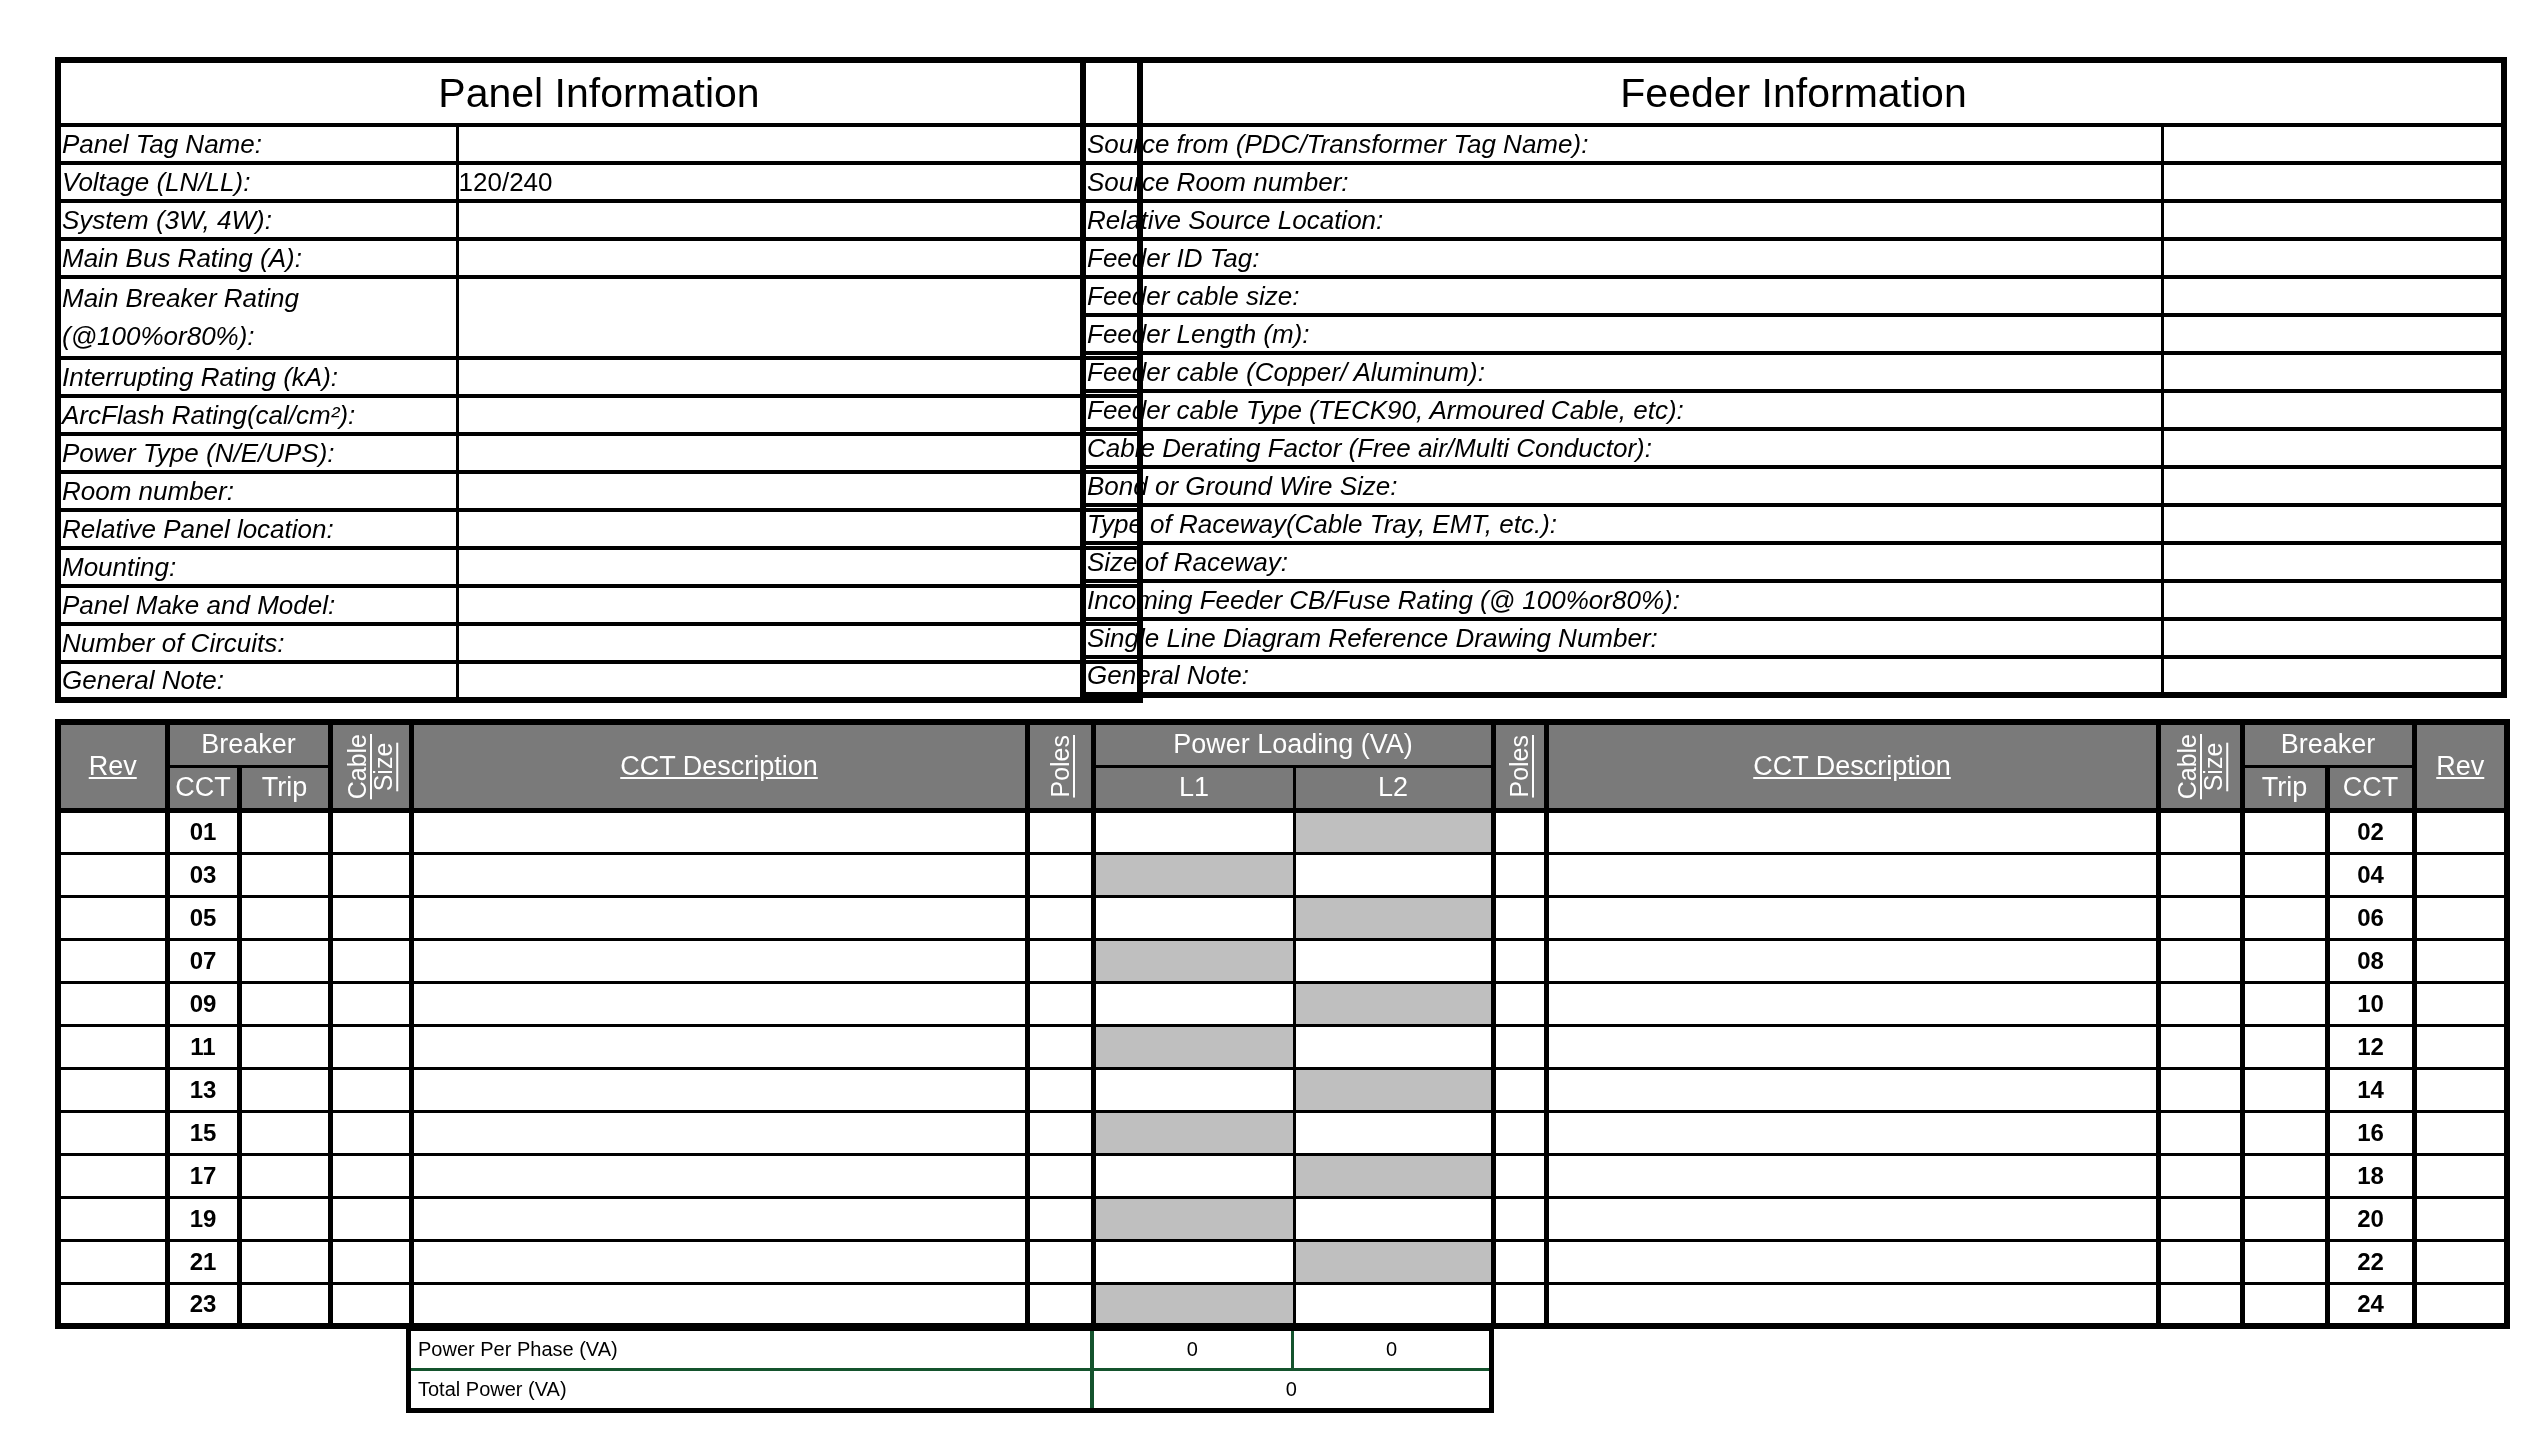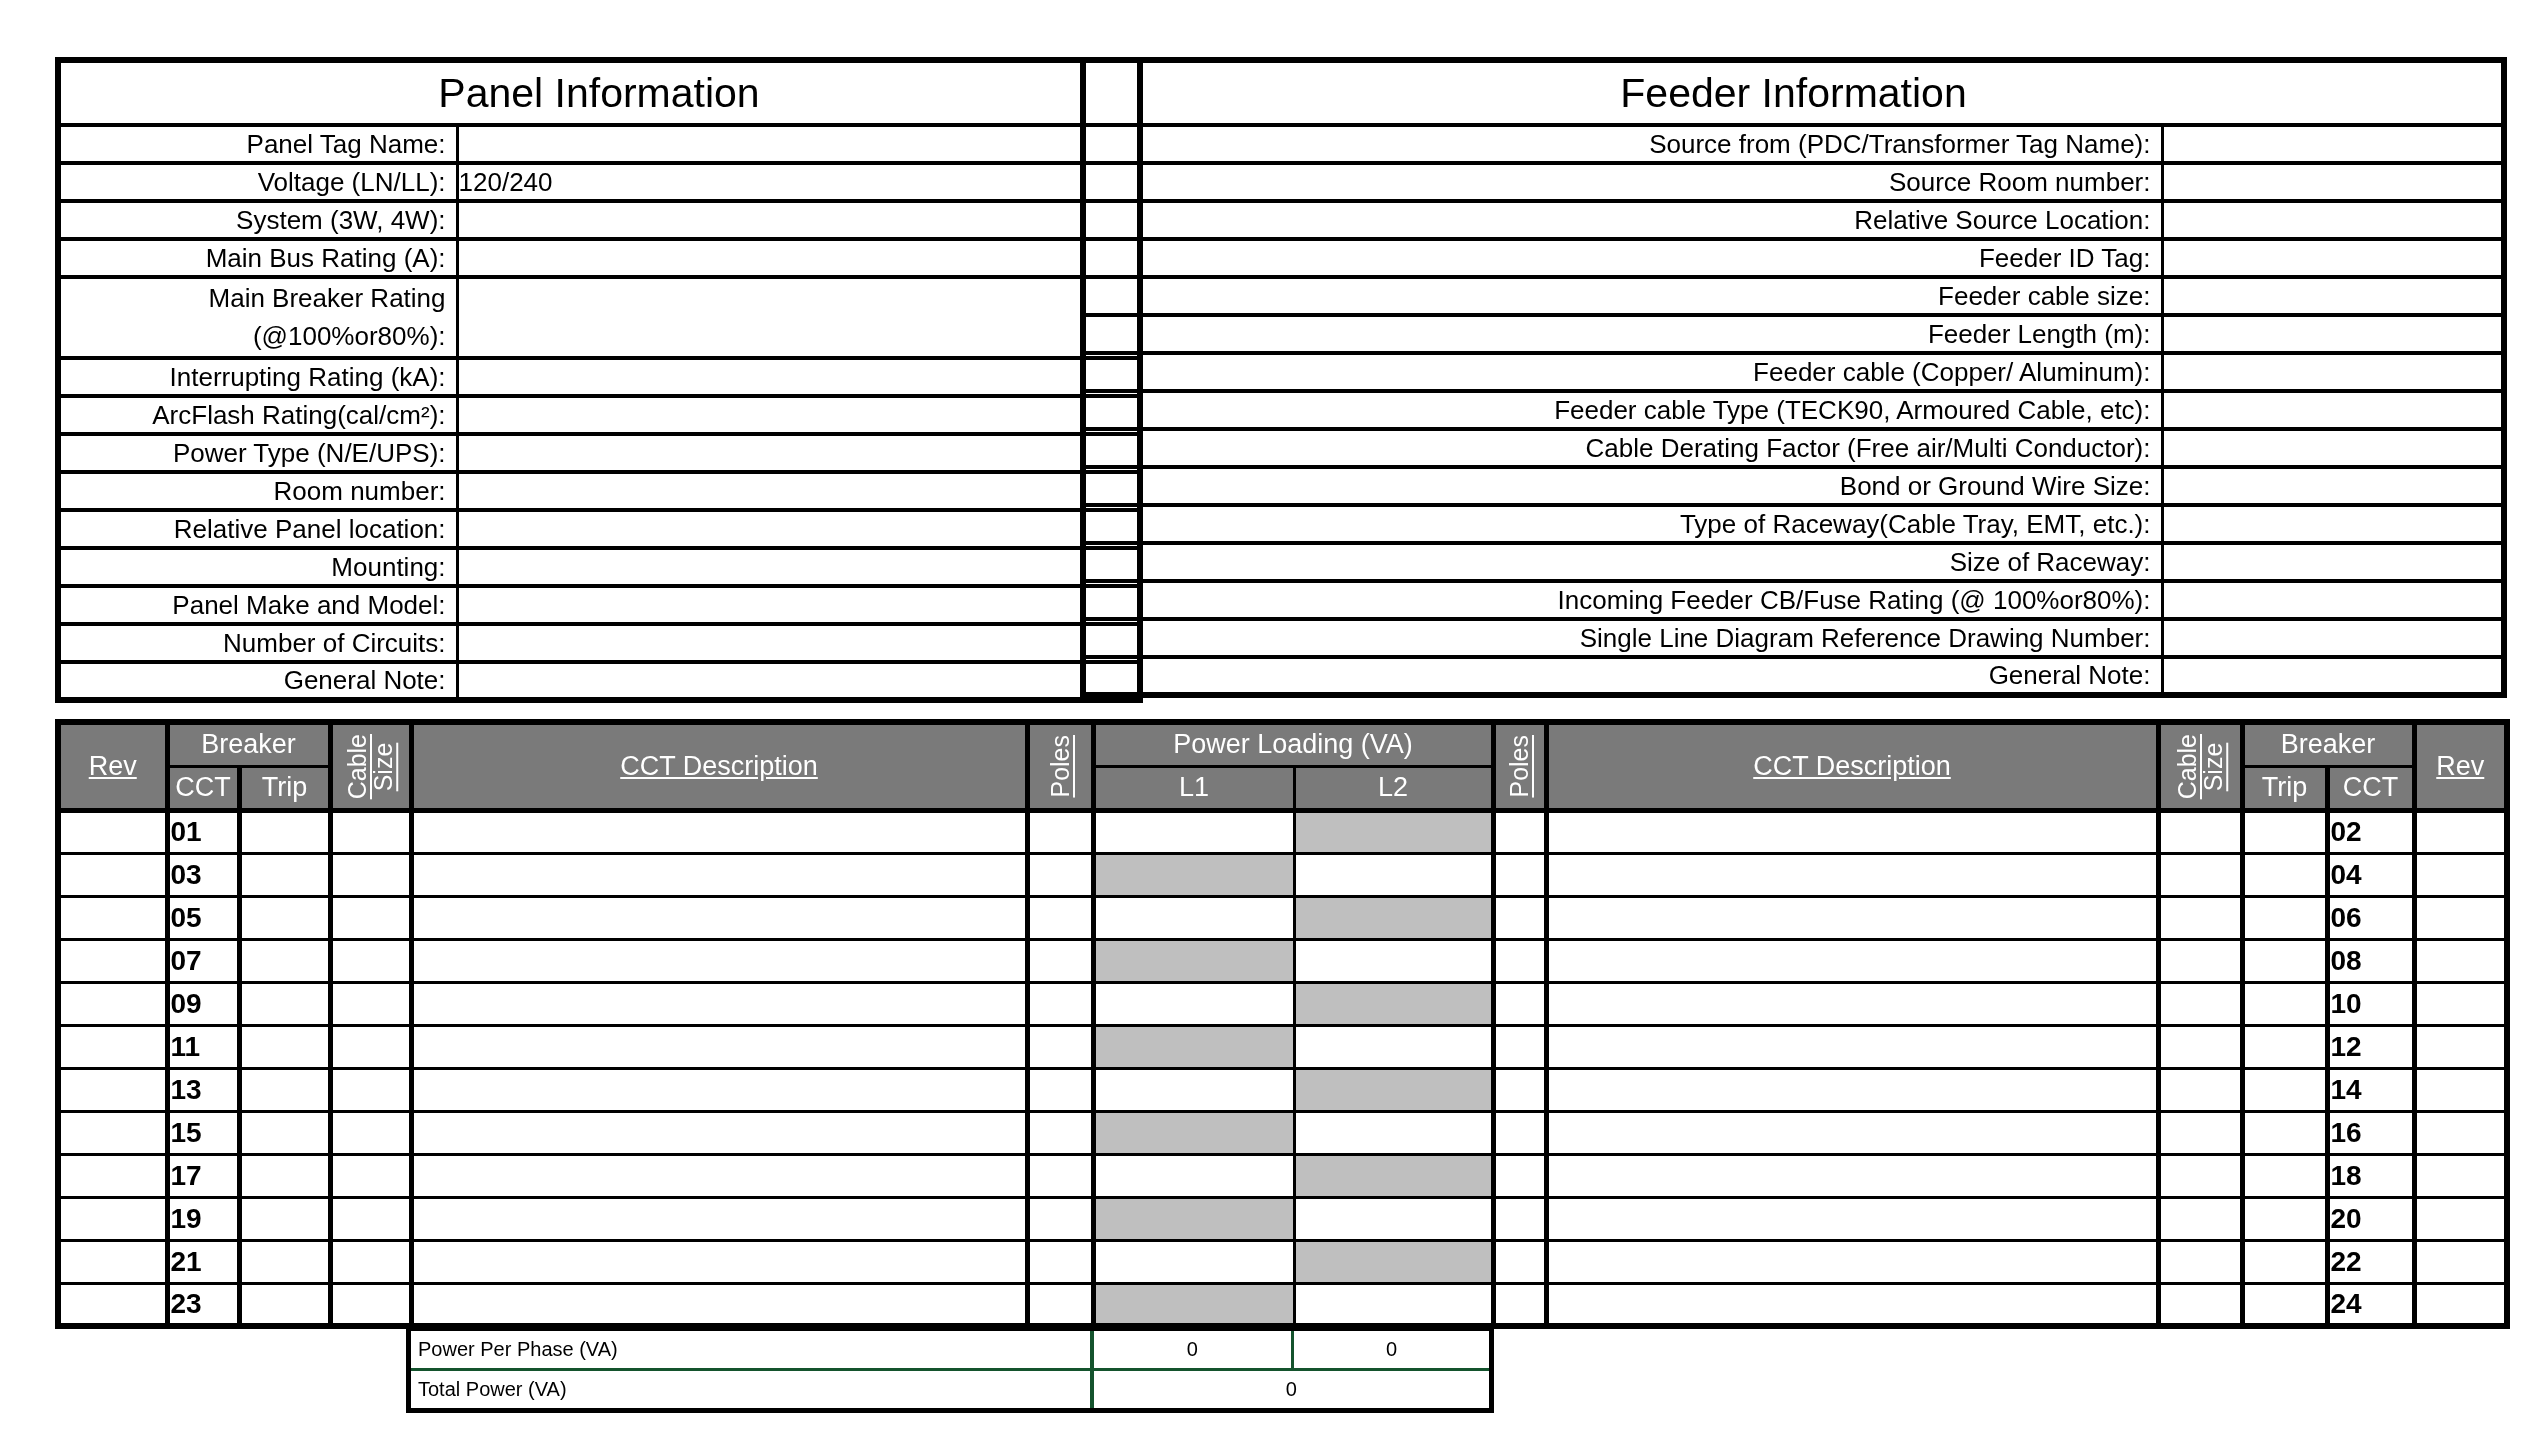--- a/index.html
+++ b/index.html
@@ -12,21 +12,21 @@
 
   
   .info{border:6px solid #000;width:100%;}
   .info th,.info td{
     border:4px solid #000;overflow:hidden;white-space:nowrap;
     font-size:26px;font-weight:400;vertical-align:middle;
   }
   .info .ttl{height:58px;font-size:41px;text-align:center;font-weight:400;}
   .info tr.r1{height:38px;}
   .info tr.r2{height:77px;margin-top:7px;}
-  .info td.lbl{text-align:right;padding-right:10px;border-right-width:3px;}
+  .info td.lbl{padding-right:10px;border-right-width:3px;font-style:italic;}
   .info td.val{text-align:left;padding-left:0;border-left-width:3px;}
   .info tr.r2 td.lbl{white-space:normal;line-height:1.45;}
 
   
   .grid{border:6px solid #000;width:100%;}
   .grid th,.grid td{border:3px solid #000;overflow:hidden;vertical-align:middle;}
   .grid thead th{
     background:#7a7a7a;color:#fff;font-weight:400;font-size:27px;text-align:center;
   }
   .grid thead tr{height:44px;}
@@ -34,21 +34,21 @@
   .grid thead tr.sub th{border-bottom-width:5px;}
   .grid thead th.rs{border-bottom-width:5px;text-decoration:underline;}
   .bl5{border-left-width:5px !important;}
   .bl2{border-left-width:2px !important;}
   .rot div{
     writing-mode:vertical-rl;transform:rotate(180deg);margin:0 auto;
     font-size:25px;line-height:1.05;white-space:pre-line;text-align:center;
   }
   .grid td{background:#fff;}
   .grid td.shaded{background:#bfbfbf;}
-  .grid td.cnum{font-size:28px;font-weight:700;text-align:left;}
+  .grid td.cnum{font-size:24px;font-weight:700;text-align:center;}
 
   
   .sum{border:5px solid #000;width:100%;}
   .sum td{border:3px solid #14532d;font-size:20px;vertical-align:middle;overflow:hidden;}
   .sum tr{height:41px;}
   .sum td.lab{text-align:left;padding-left:7px;border-right-width:4px;}
   .sum td.num{text-align:center;}
 
   .wrap-panel {left:55px;  top:57px;  width:1088px;}
   .wrap-feeder{left:1080px;top:57px;  width:1421px;}

